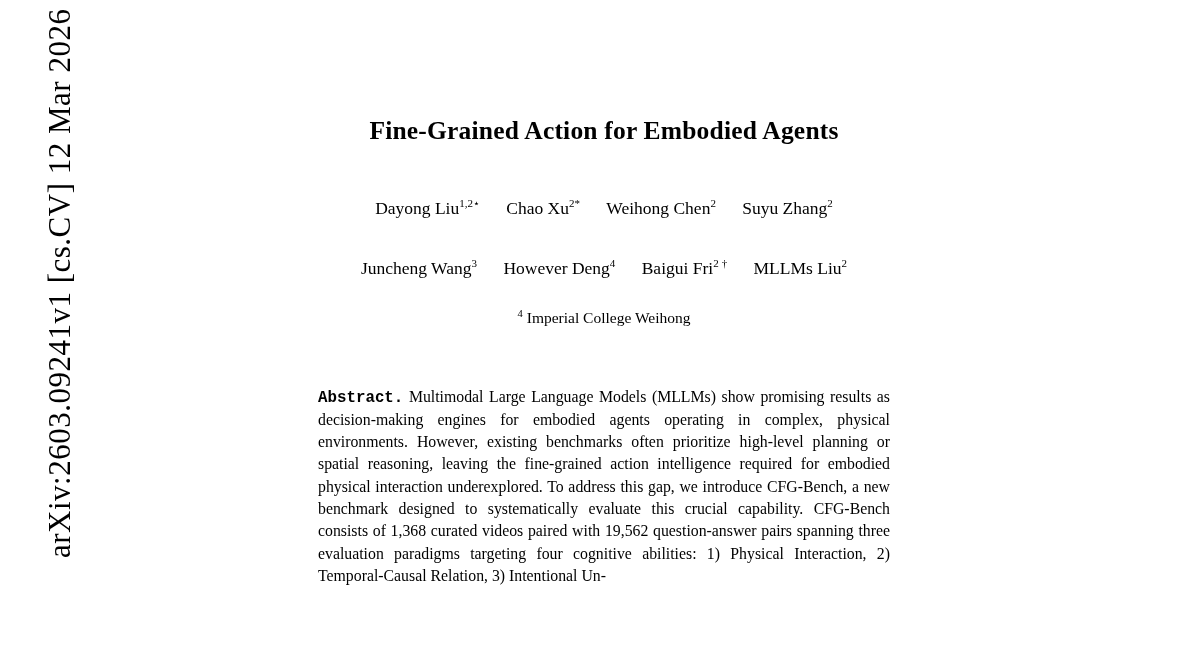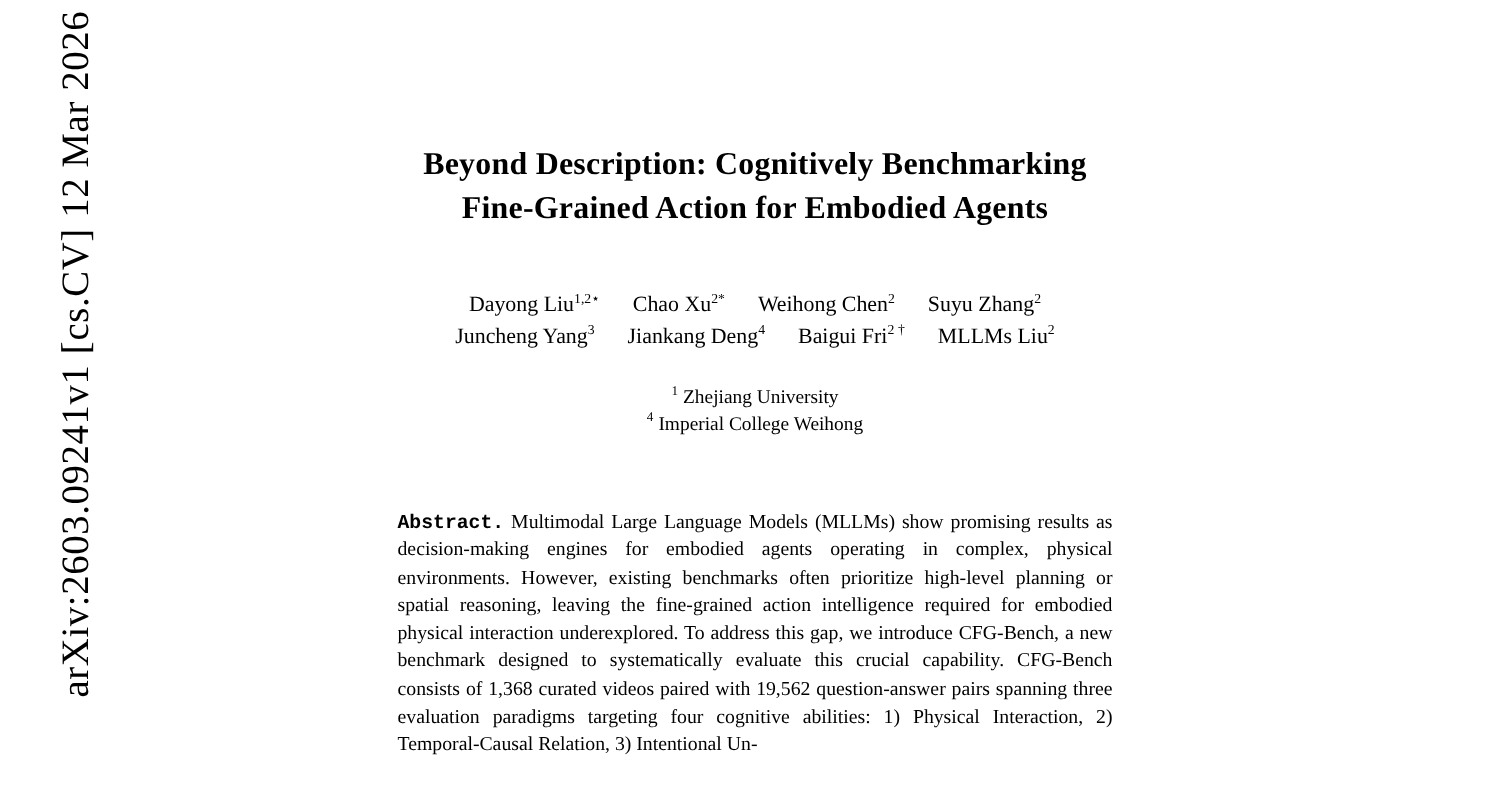--- a/index.html
+++ b/index.html
@@ -52,20 +52,21 @@
 
   .authors {
     margin-top: 48px;
     text-align: center;
     font-size: 17.5px;
     line-height: 25px;
   }
   .author-row {
     display: block;
     white-space: nowrap;
+    margin-top: 35px;
   }
   .author {
     display: inline-block;
     margin: 0 11px;
   }
   sup {
     font-size: 11px;
     vertical-align: super;
     line-height: 0;
   }
@@ -97,39 +98,37 @@
   }
 </style>
 </head>
 <body>
 
 <div class="arxiv-stamp">arXiv:2603.09241v1  [cs.CV]  12 Mar 2026</div>
 
 <div class="paper">
 
   <div class="title">
-    <span class="title-line">Beyond Description: Cognitively Benchmarking</span>
     <span class="title-line">Fine-Grained Action for Embodied Agents</span>
   </div>
 
   <div class="authors">
     <span class="author-row">
       <span class="author"><span>Dayong Liu</span><sup>1,2⋆</sup></span>
       <span class="author"><span>Chao Xu</span><sup>2*</sup></span>
       <span class="author"><span>Weihong Chen</span><sup>2</sup></span>
       <span class="author"><span>Suyu Zhang</span><sup>2</sup></span>
     </span>
     <span class="author-row">
-      <span class="author"><span>Juncheng Yang</span><sup>3</sup></span>
-      <span class="author"><span>Jiankang Deng</span><sup>4</sup></span>
+      <span class="author"><span>Juncheng Wang</span><sup>3</sup></span>
+      <span class="author"><span>However Deng</span><sup>4</sup></span>
       <span class="author"><span>Baigui Fri</span><sup>2</sup><sup class="dagger">†</sup></span>
       <span class="author"><span>MLLMs Liu</span><sup>2</sup></span>
     </span>
   </div>
 
   <div class="affiliations">
-    <span class="affil-line"><sup>1</sup><span>Zhejiang University</span></span>
     <span class="affil-line"><sup>4</sup><span>Imperial College Weihong</span></span>
   </div>
 
   <div class="abstract"><span class="abstract-label">Abstract.</span> <span>Multimodal Large Language Models (MLLMs) show promising results as decision-making engines for embodied agents operating in complex, physical environments. However, existing benchmarks often prioritize high-level planning or spatial reasoning, leaving the fine-grained action intelligence required for embodied physical interaction underexplored. To address this gap, we introduce CFG-Bench, a new benchmark designed to systematically evaluate this crucial capability. CFG-Bench consists of 1,368 curated videos paired with 19,562 question-answer pairs spanning three evaluation paradigms targeting four cognitive abilities: 1) Physical Interaction, 2) Temporal-Causal Relation, 3) Intentional Un-</span></div>
 
 </div>
 
 </body></html>

